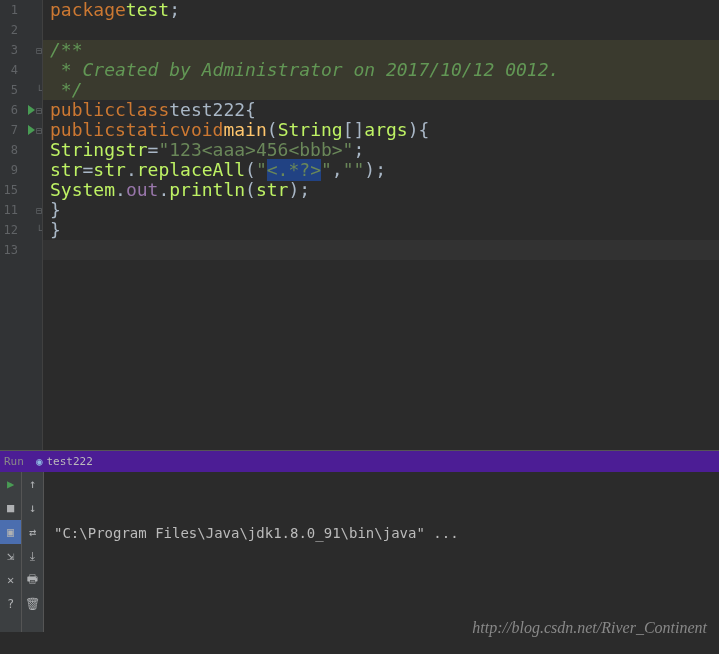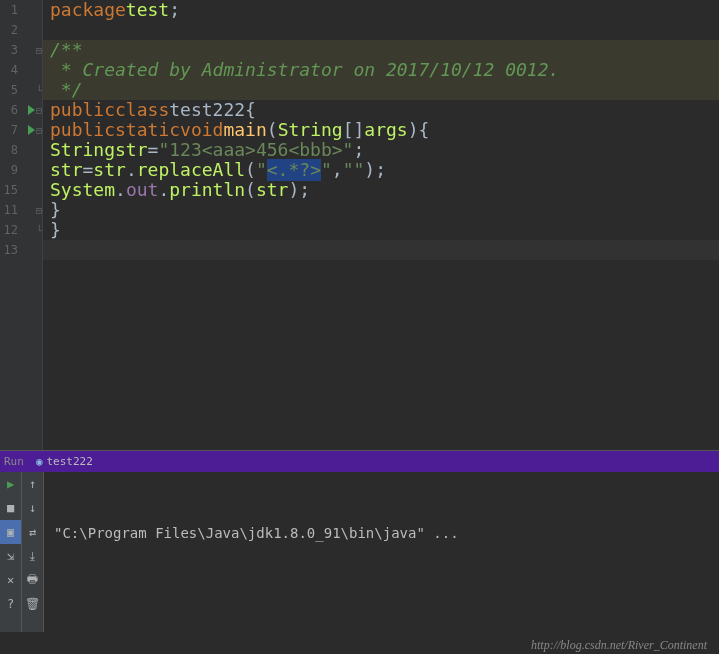--- a/index.html
+++ b/index.html
@@ -155,24 +155,24 @@
       font-size: 14px;
       color: #bbbbbb;
       line-height: 22px;
       white-space: pre;
     }
     .console-line {
       display: block;
     }
     .watermark {
       position: absolute;
-      bottom: 1px;
+      bottom: 17px;
       right: 12px;
       color: #888;
-      font-size: 12px;
+      font-size: 16px;
       font-family: serif;
       font-style: italic;
       text-align: center;
     }
   </style>
 </head>
 <body>
 
 <div class="editor-area">
 

